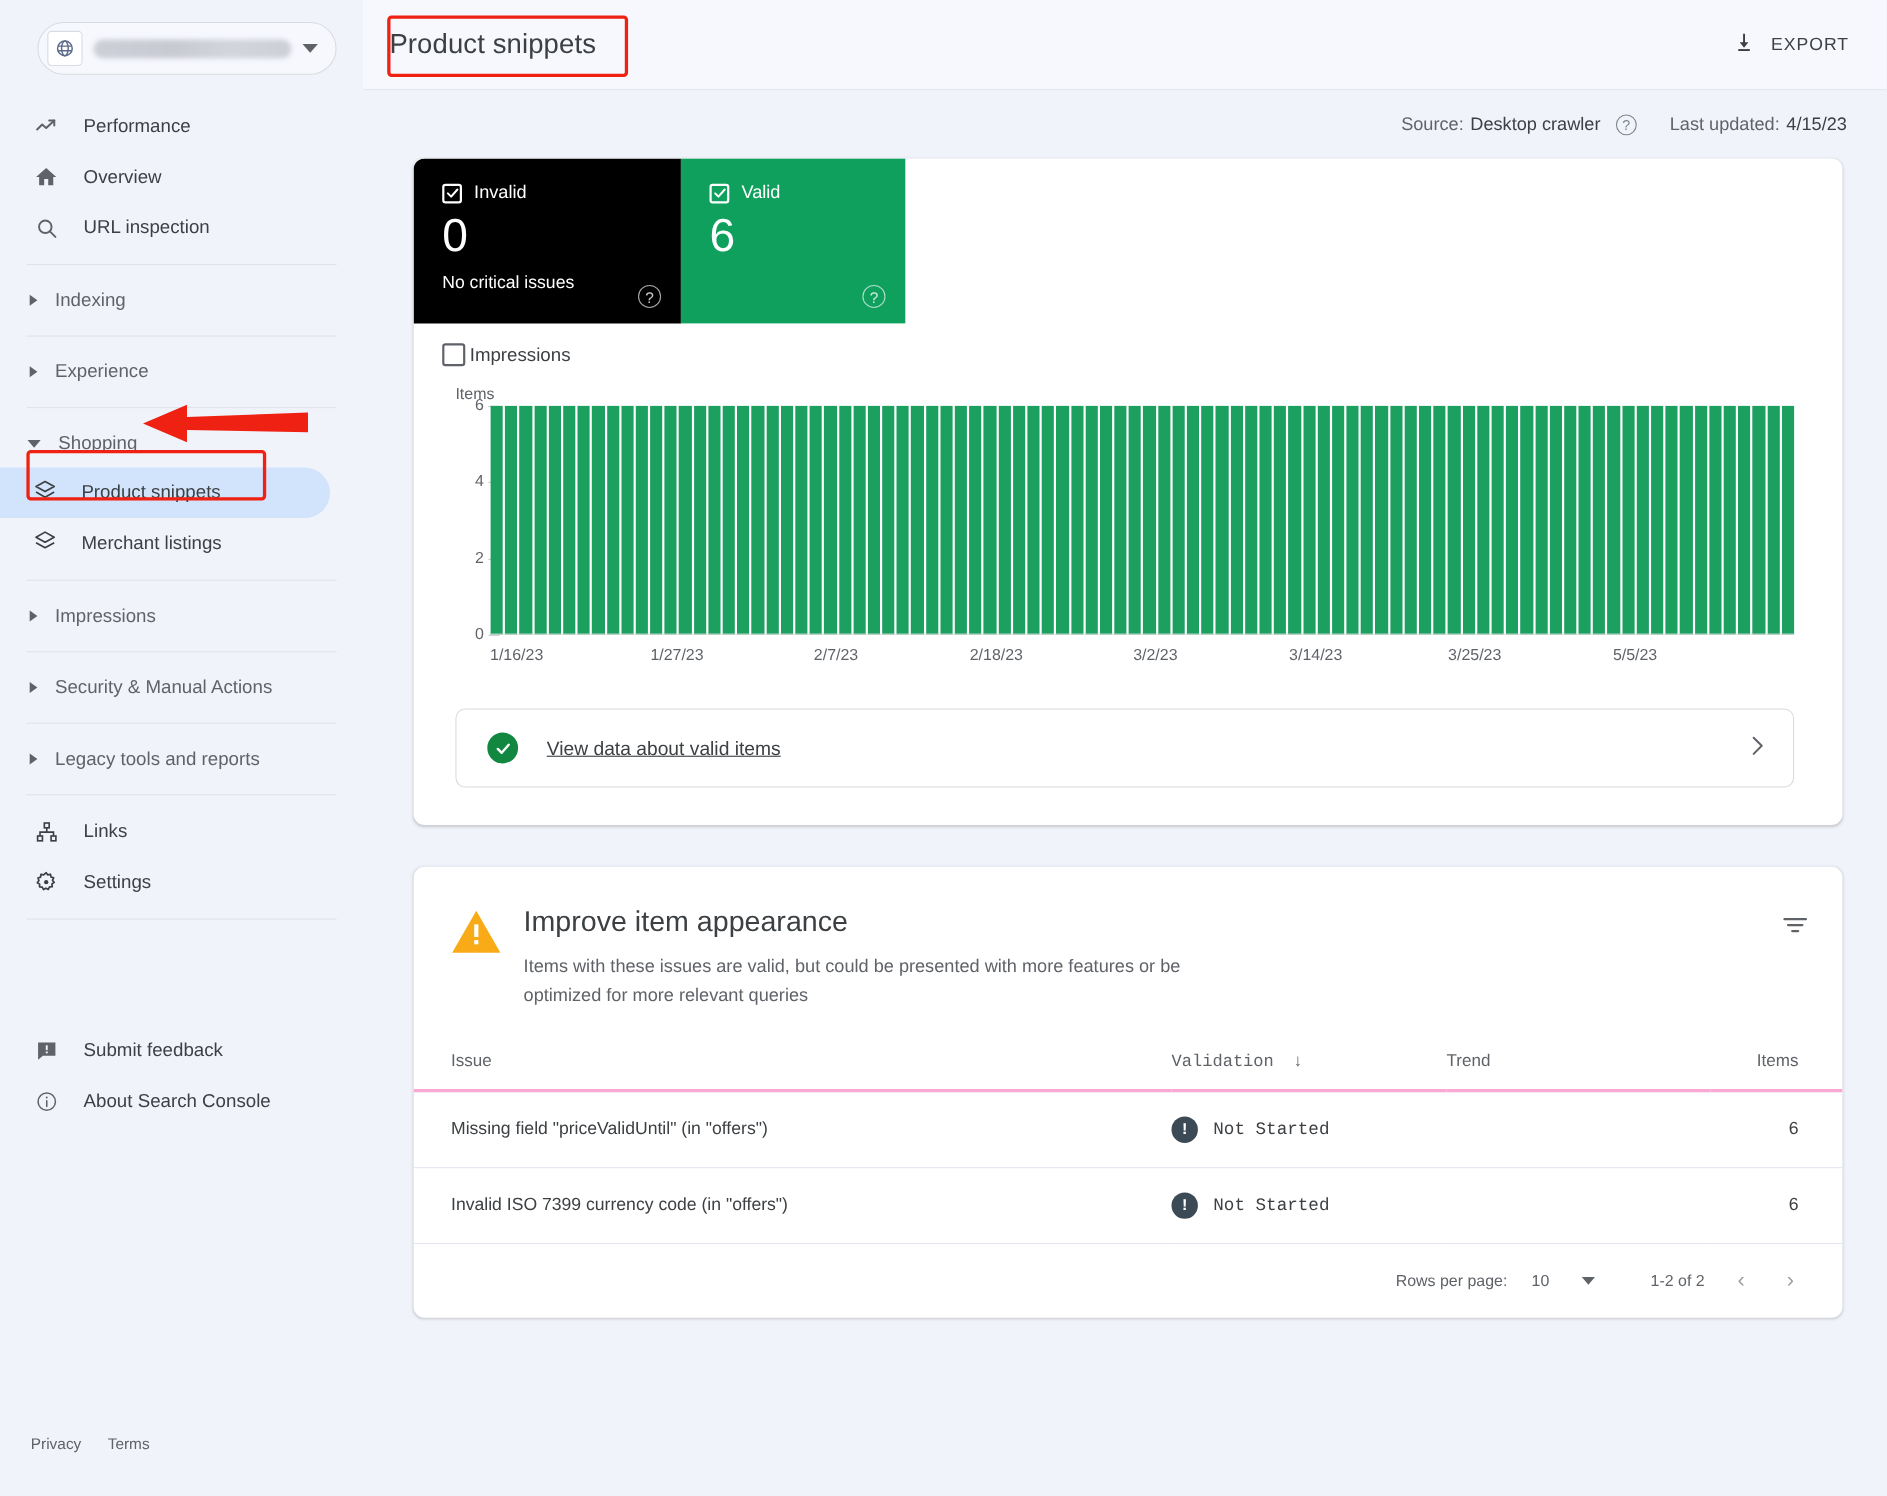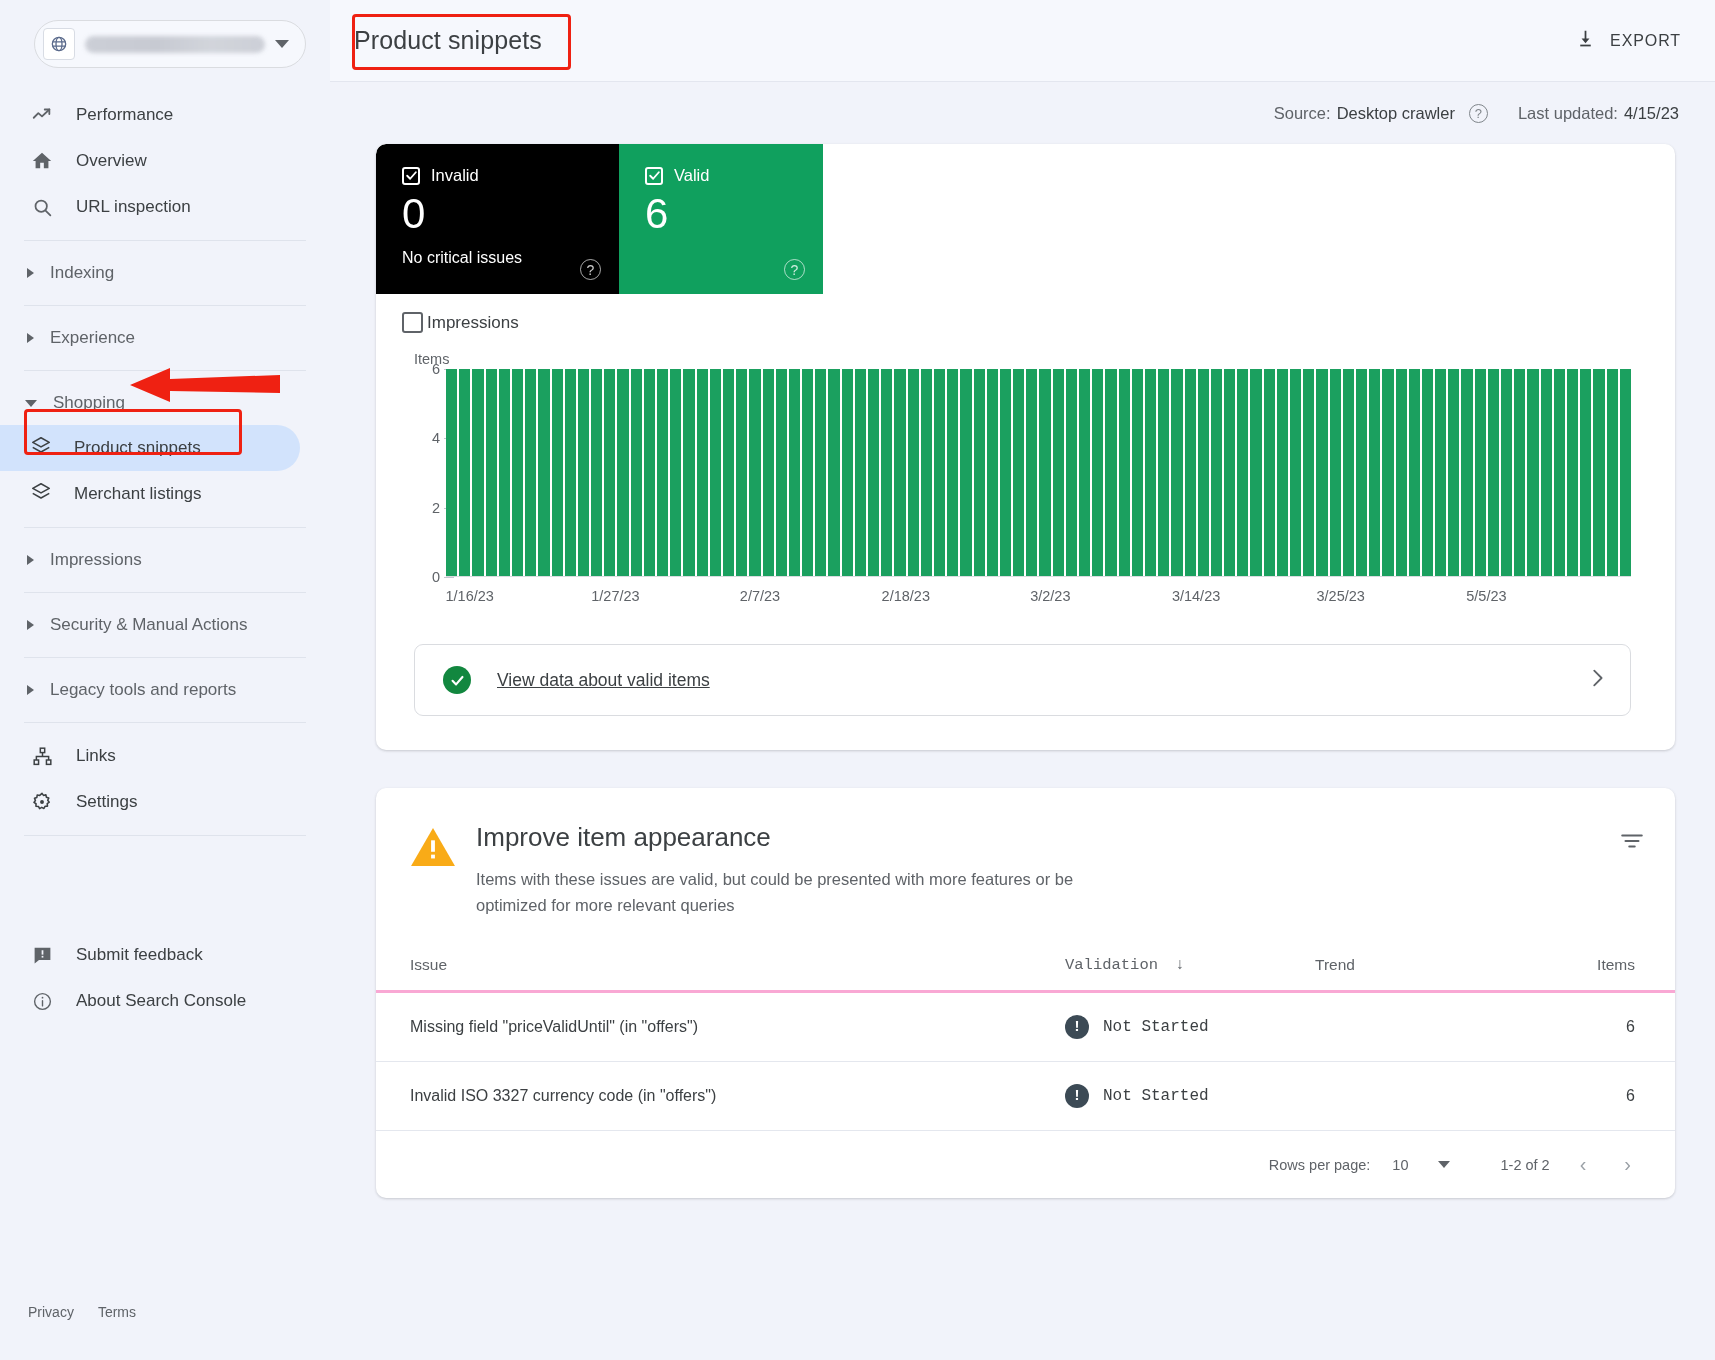--- a/index.html
+++ b/index.html
@@ -644,21 +644,21 @@
                   <span class="excl-circle">!</span>
                   <span>Not Started</span>
                 </span>
               </td>
               <td class="col-trend">
                 <span class="trendline"></span>
               </td>
               <td class="col-items">6</td>
             </tr>
             <tr>
-              <td class="col-issue">Invalid ISO 3327 currency code (in "offers")</td>
+              <td class="col-issue">Invalid ISO 7399 currency code (in "offers")</td>
               <td class="col-val">
                 <span class="valcell">
                   <span class="excl-circle">!</span>
                   <span>Not Started</span>
                 </span>
               </td>
               <td class="col-trend">
                 <span class="trendline"></span>
               </td>
               <td class="col-items">6</td>

